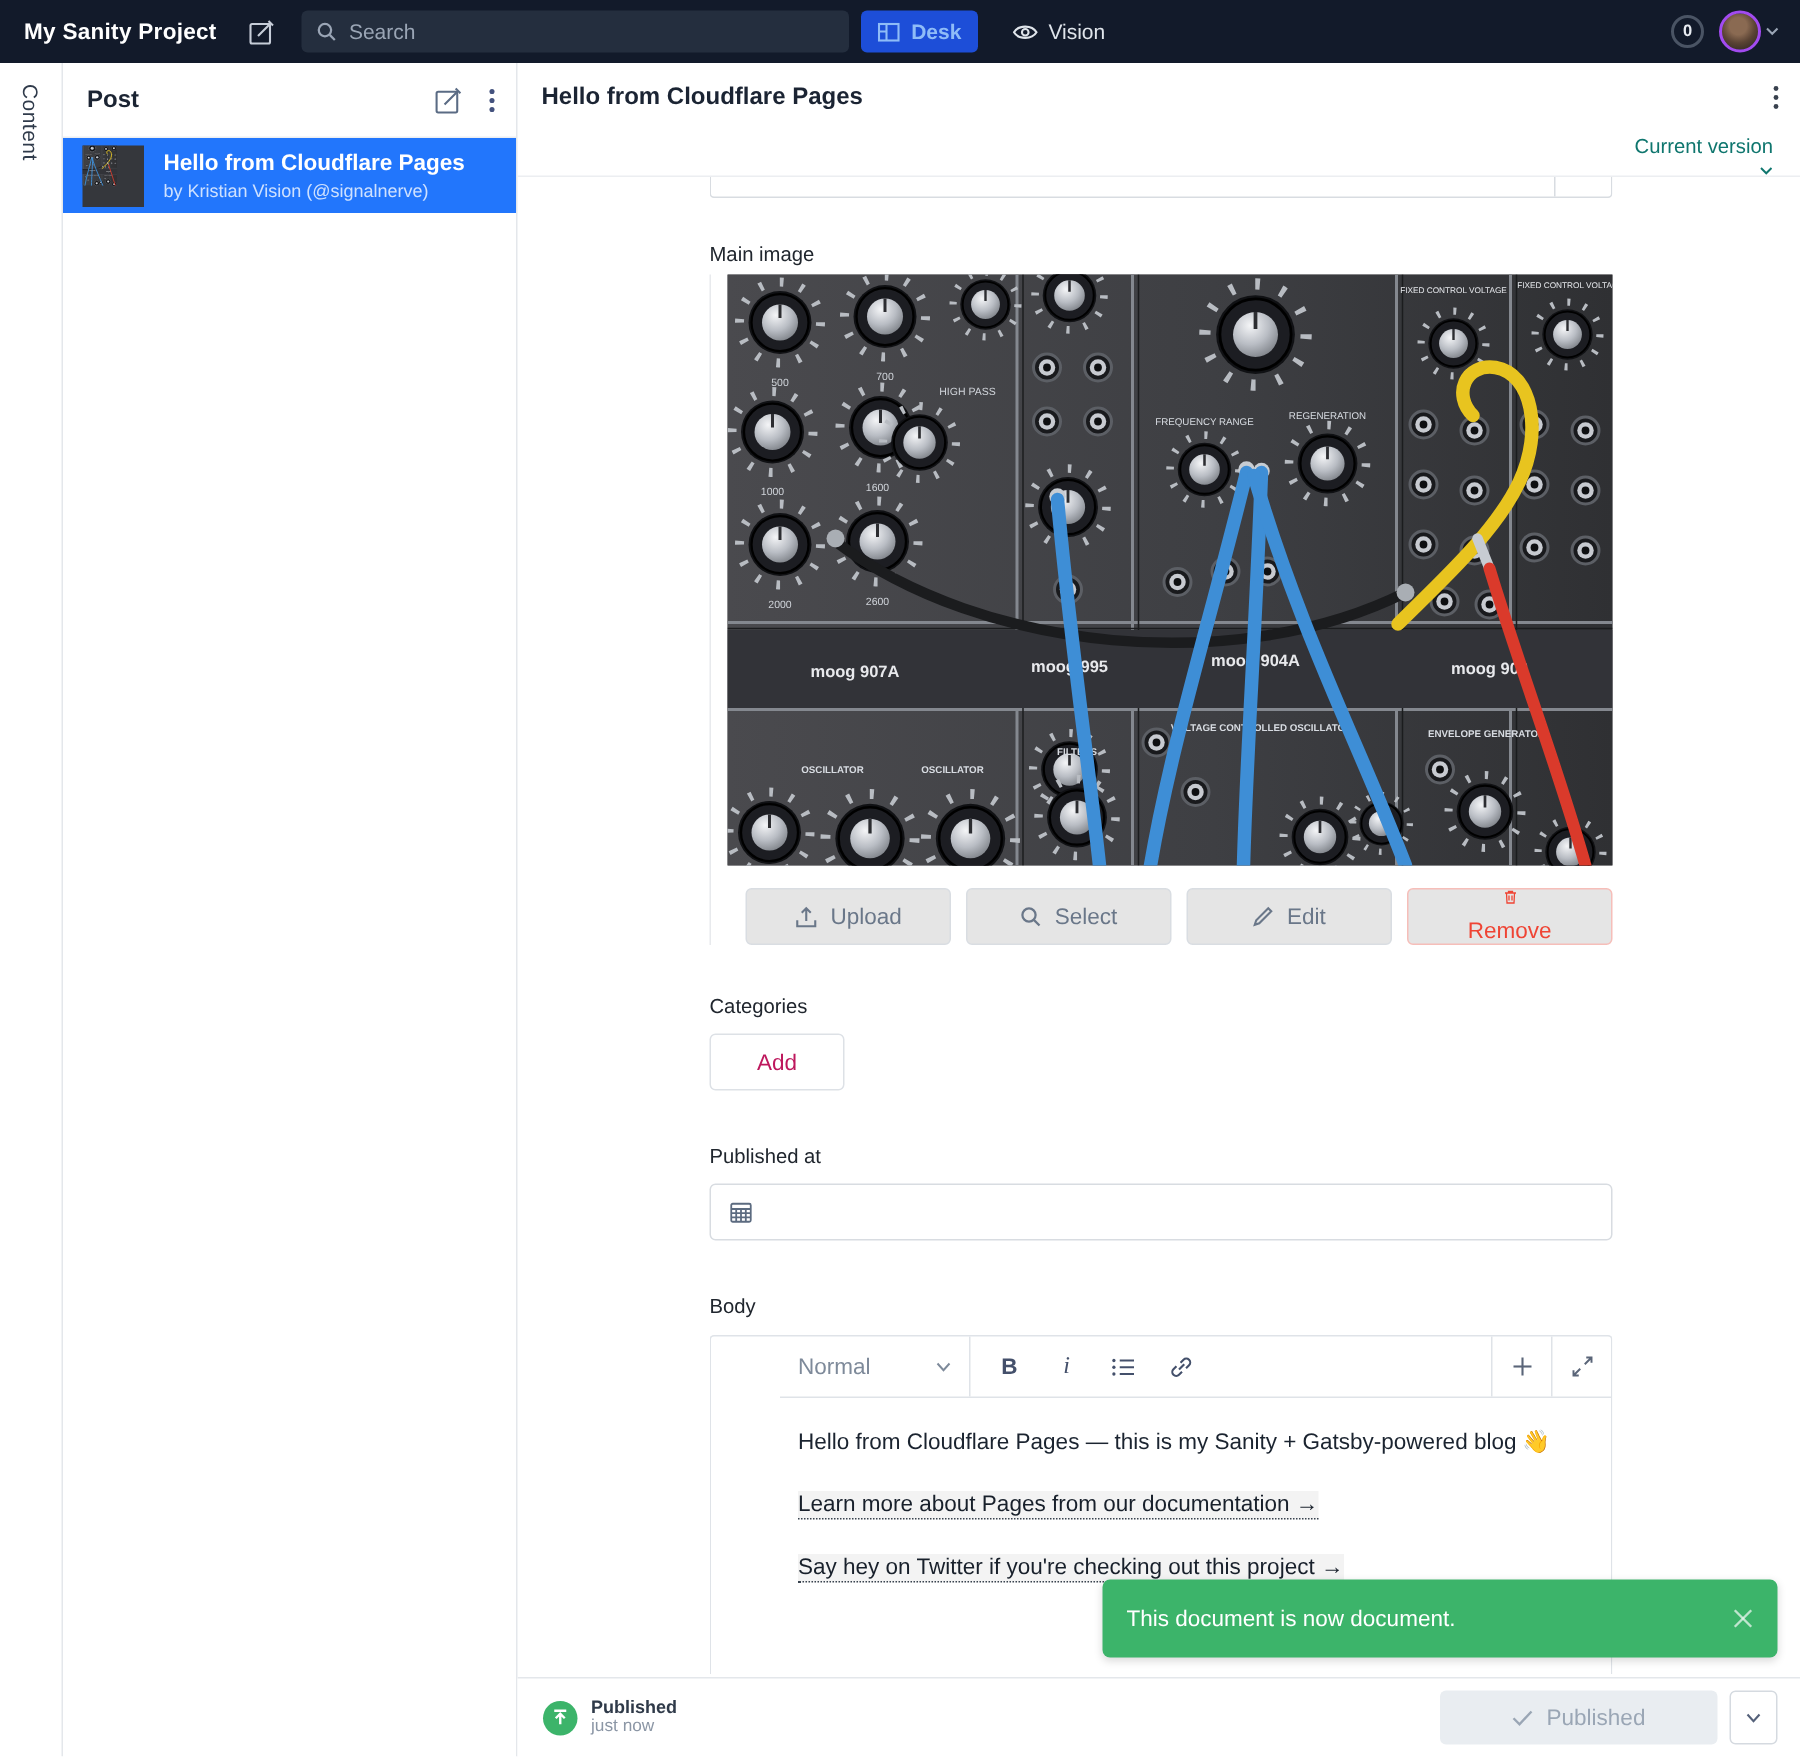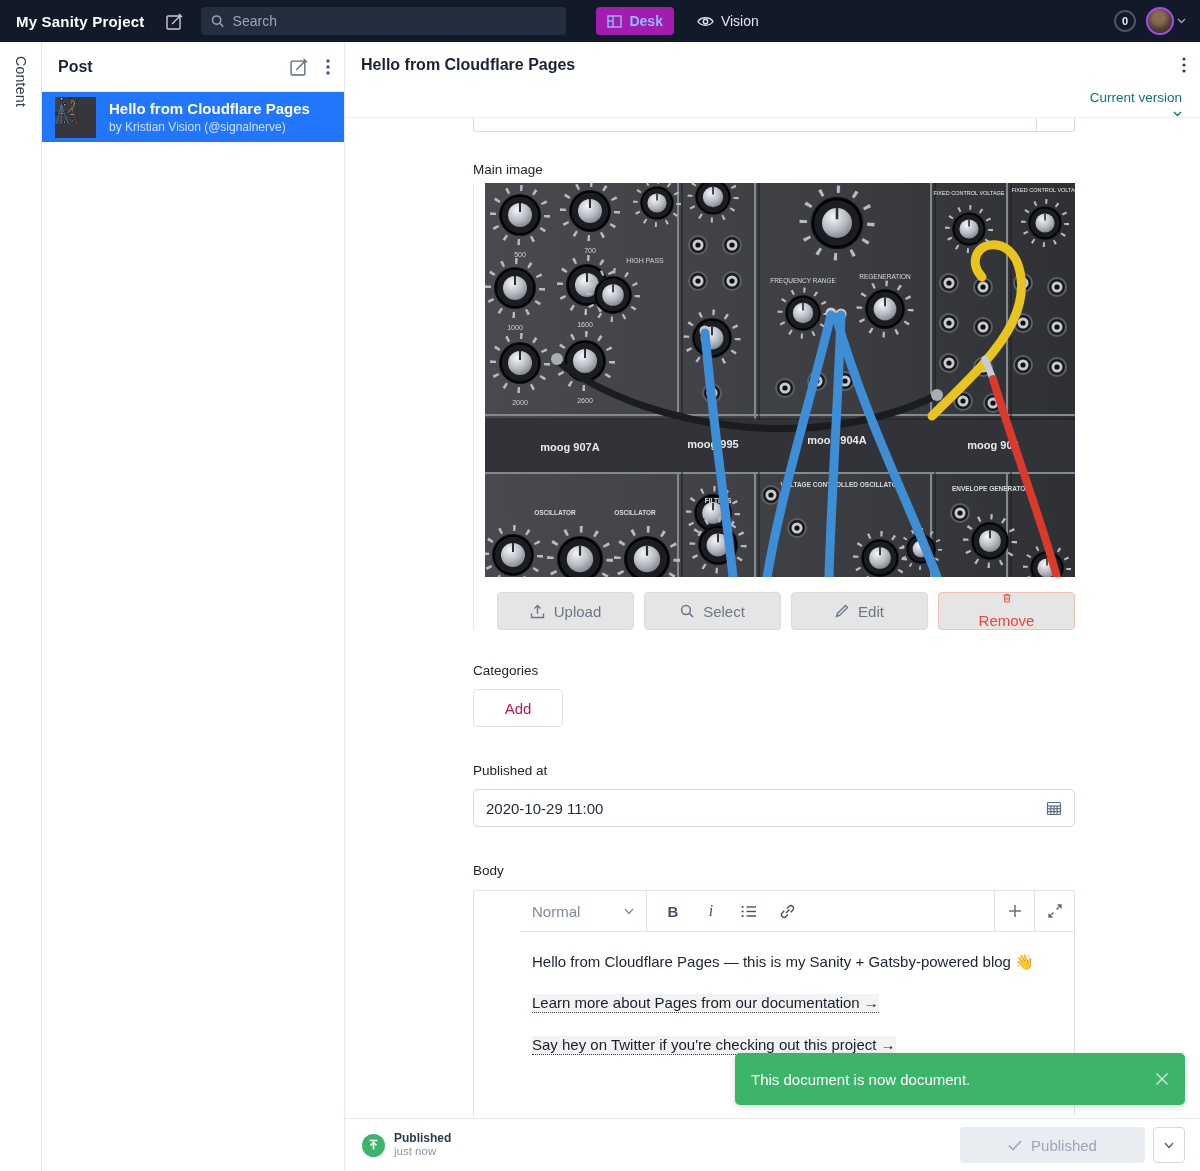--- a/index.html
+++ b/index.html
@@ -7,21 +7,21 @@
   .app { position:relative; width:1200px; height:1171px; }
 
   
   .topbar { position:absolute; top:0; left:0; width:1200px; height:42px; background:#121a2a; display:flex; align-items:center; z-index:30; }
   .project-name { color:#fff; font-size:15px; font-weight:700; margin-left:16px; letter-spacing:.2px; }
   .tb-compose { color:#c6cdd8; margin-left:22px; display:flex; align-items:center; cursor:pointer; }
   .tb-search { margin-left:18px; width:365px; height:28px; background:#242e3e; border-radius:4px; display:flex; align-items:center; padding:0 10px; color:#9aa5b5; }
   .tb-search input { background:transparent; border:none; outline:none; color:#cfd6e0; font-size:14px; margin-left:8px; width:100%; font-family:Liberation Sans, sans-serif; }
   .tb-search input::placeholder { color:#9aa5b5; }
   .tb-tab { display:flex; align-items:center; gap:7px; height:28px; padding:0 11px; border-radius:4px; font-size:14px; cursor:pointer; }
-  .tb-tab.active { background:#a21caf; color:#8fbcf7; margin-left:30px; font-weight:600; }
+  .tb-tab.active { background:#1d4ed8; color:#8fbcf7; margin-left:8px; font-weight:600; }
   .tb-tab.plain { color:#dfe4ea; margin-left:12px; }
   .tb-right { margin-left:auto; display:flex; align-items:center; margin-right:14px; gap:10px; }
   .badge-zero { width:22px; height:22px; border-radius:50%; border:2px solid #4a5464; color:#e8ecf2; font-size:11px; font-weight:700; display:flex; align-items:center; justify-content:center; cursor:pointer; }
   .avatar-wrap { display:flex; align-items:center; gap:3px; cursor:pointer; }
   .avatar { width:28px; height:28px; border-radius:50%; border:2px solid #a24bf0; background:radial-gradient(circle at 45% 35%, #8a6a52 0 28%, #5a4334 55%, #23201f 100%); }
 
   
   .content-strip { position:absolute; top:42px; left:0; width:42px; bottom:0; background:#fff; border-right:1px solid #e4e7eb; z-index:20; }
   .content-strip span { display:block; margin:14px auto 0; writing-mode:vertical-rl; font-size:14px; color:#303b4b; letter-spacing:.3px; }
 
@@ -390,21 +390,20 @@
               <span>Remove</span>
             </button>
           </div>
         </div>
 
         <div class="field-label" style="margin-top:33px">Categories</div>
         <button class="add-btn">Add</button>
 
         <div class="field-label" style="margin-top:36px">Published at</div>
         <div class="date-input">
-          <input type="text" readonly="" value="2020-10-29 11:00" style="">
           <div class="cal-icon">
             <svg class="ic" width="16" height="16" viewBox="0 0 16 16" fill="none" stroke="currentColor" stroke-width="1.2">
                 <rect x="1.5" y="2.5" width="13" height="12" rx="1"></rect>
                 <line x1="1.5" y1="6" x2="14.5" y2="6"></line>
                 <line x1="4.8" y1="6" x2="4.8" y2="14.5"></line>
                 <line x1="8" y1="6" x2="8" y2="14.5"></line>
                 <line x1="11.2" y1="6" x2="11.2" y2="14.5"></line>
                 <line x1="1.5" y1="8.8" x2="14.5" y2="8.8"></line>
                 <line x1="1.5" y1="11.6" x2="14.5" y2="11.6"></line>
               </svg>

